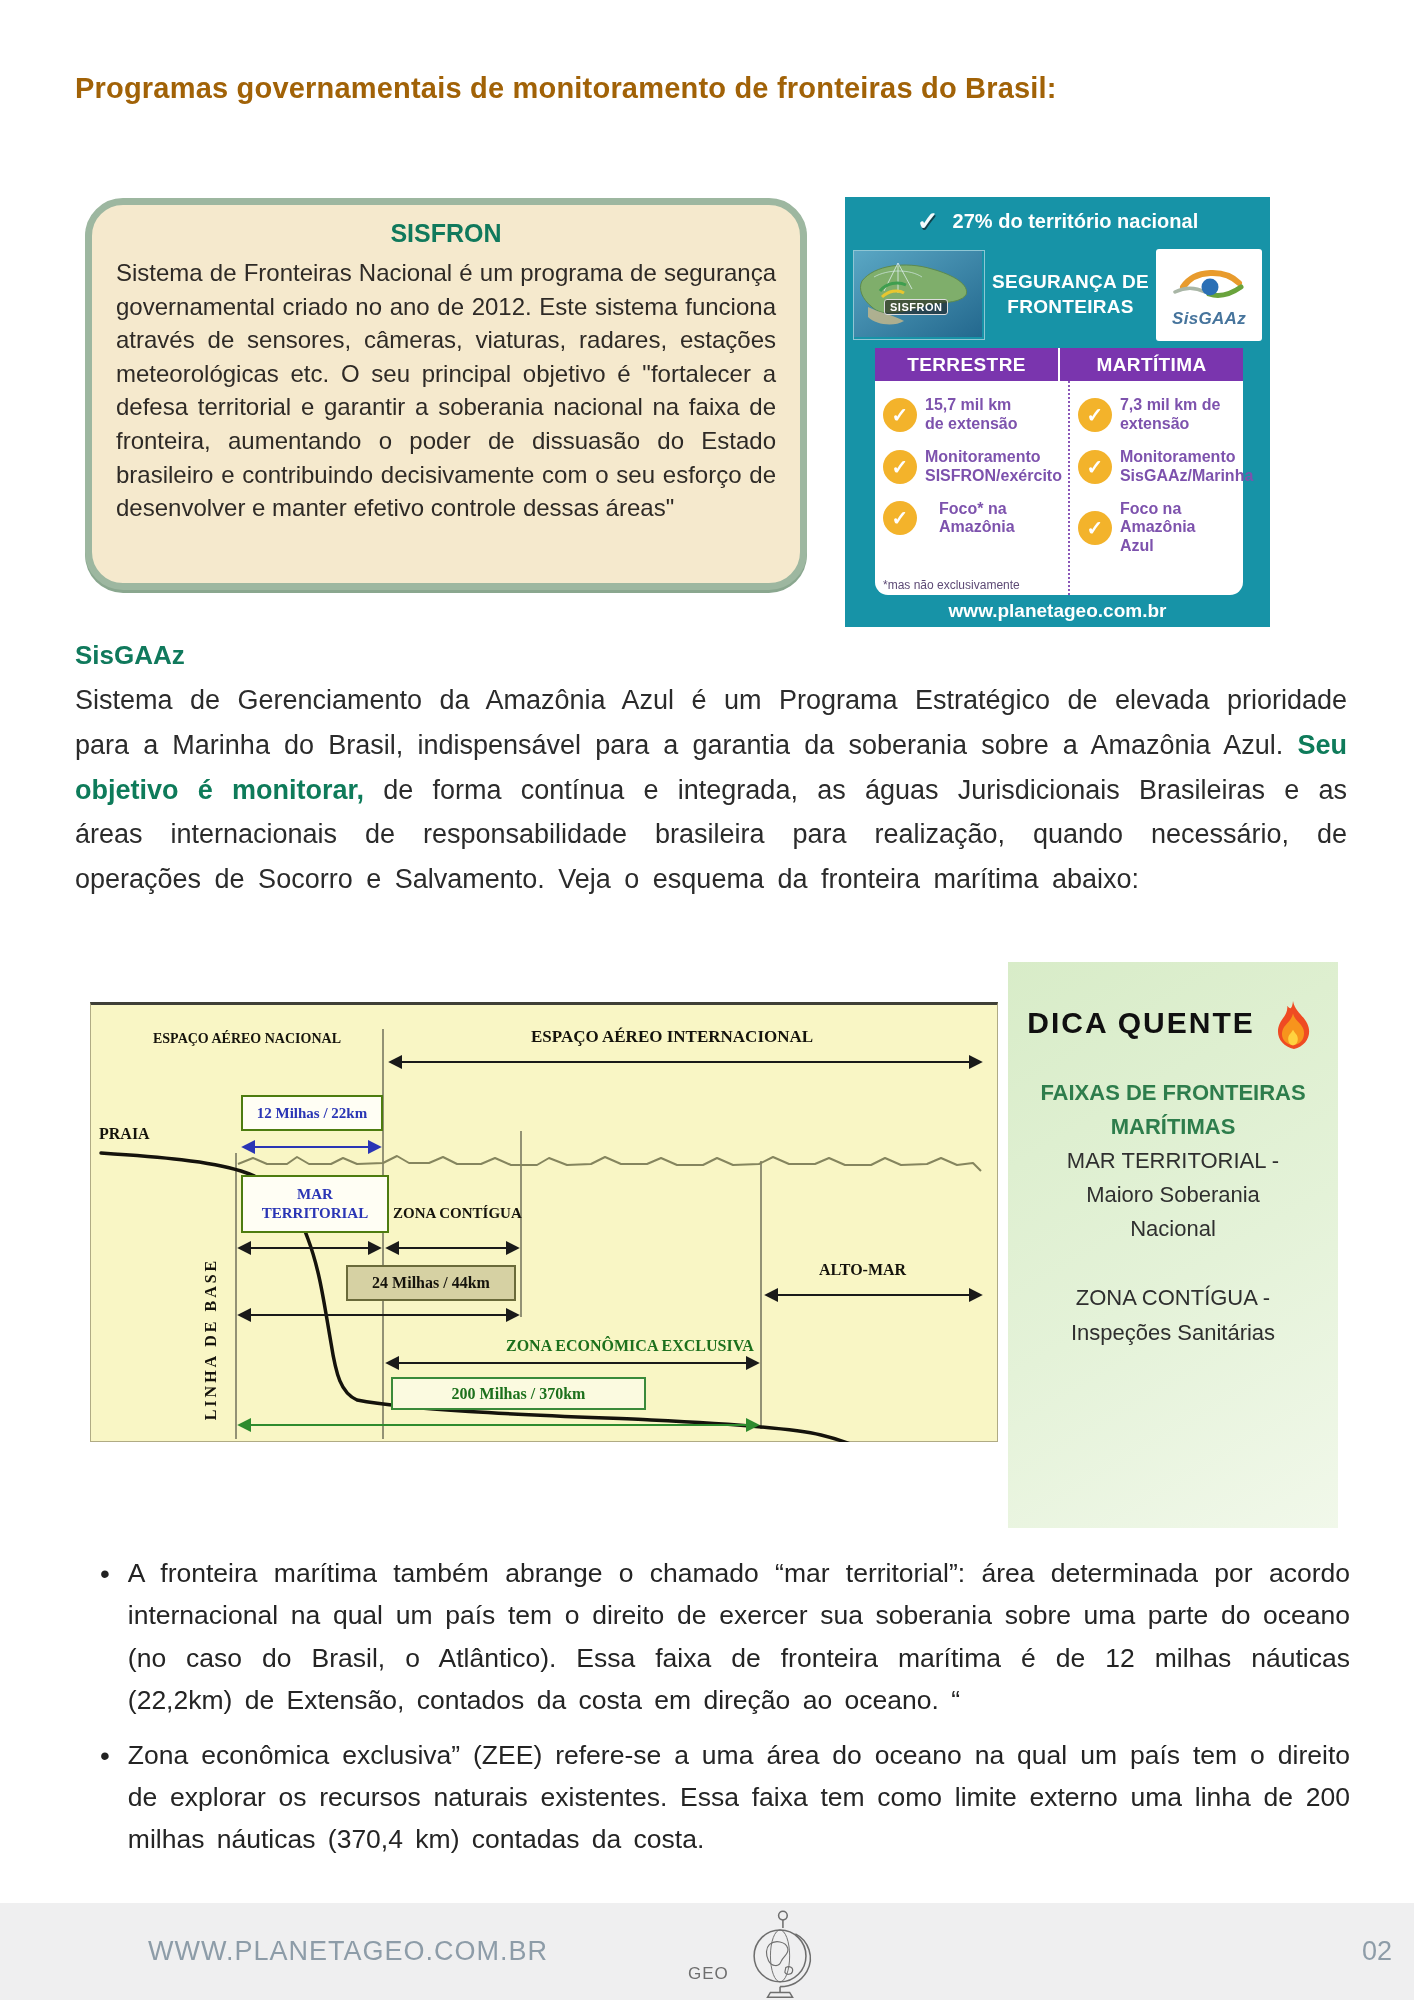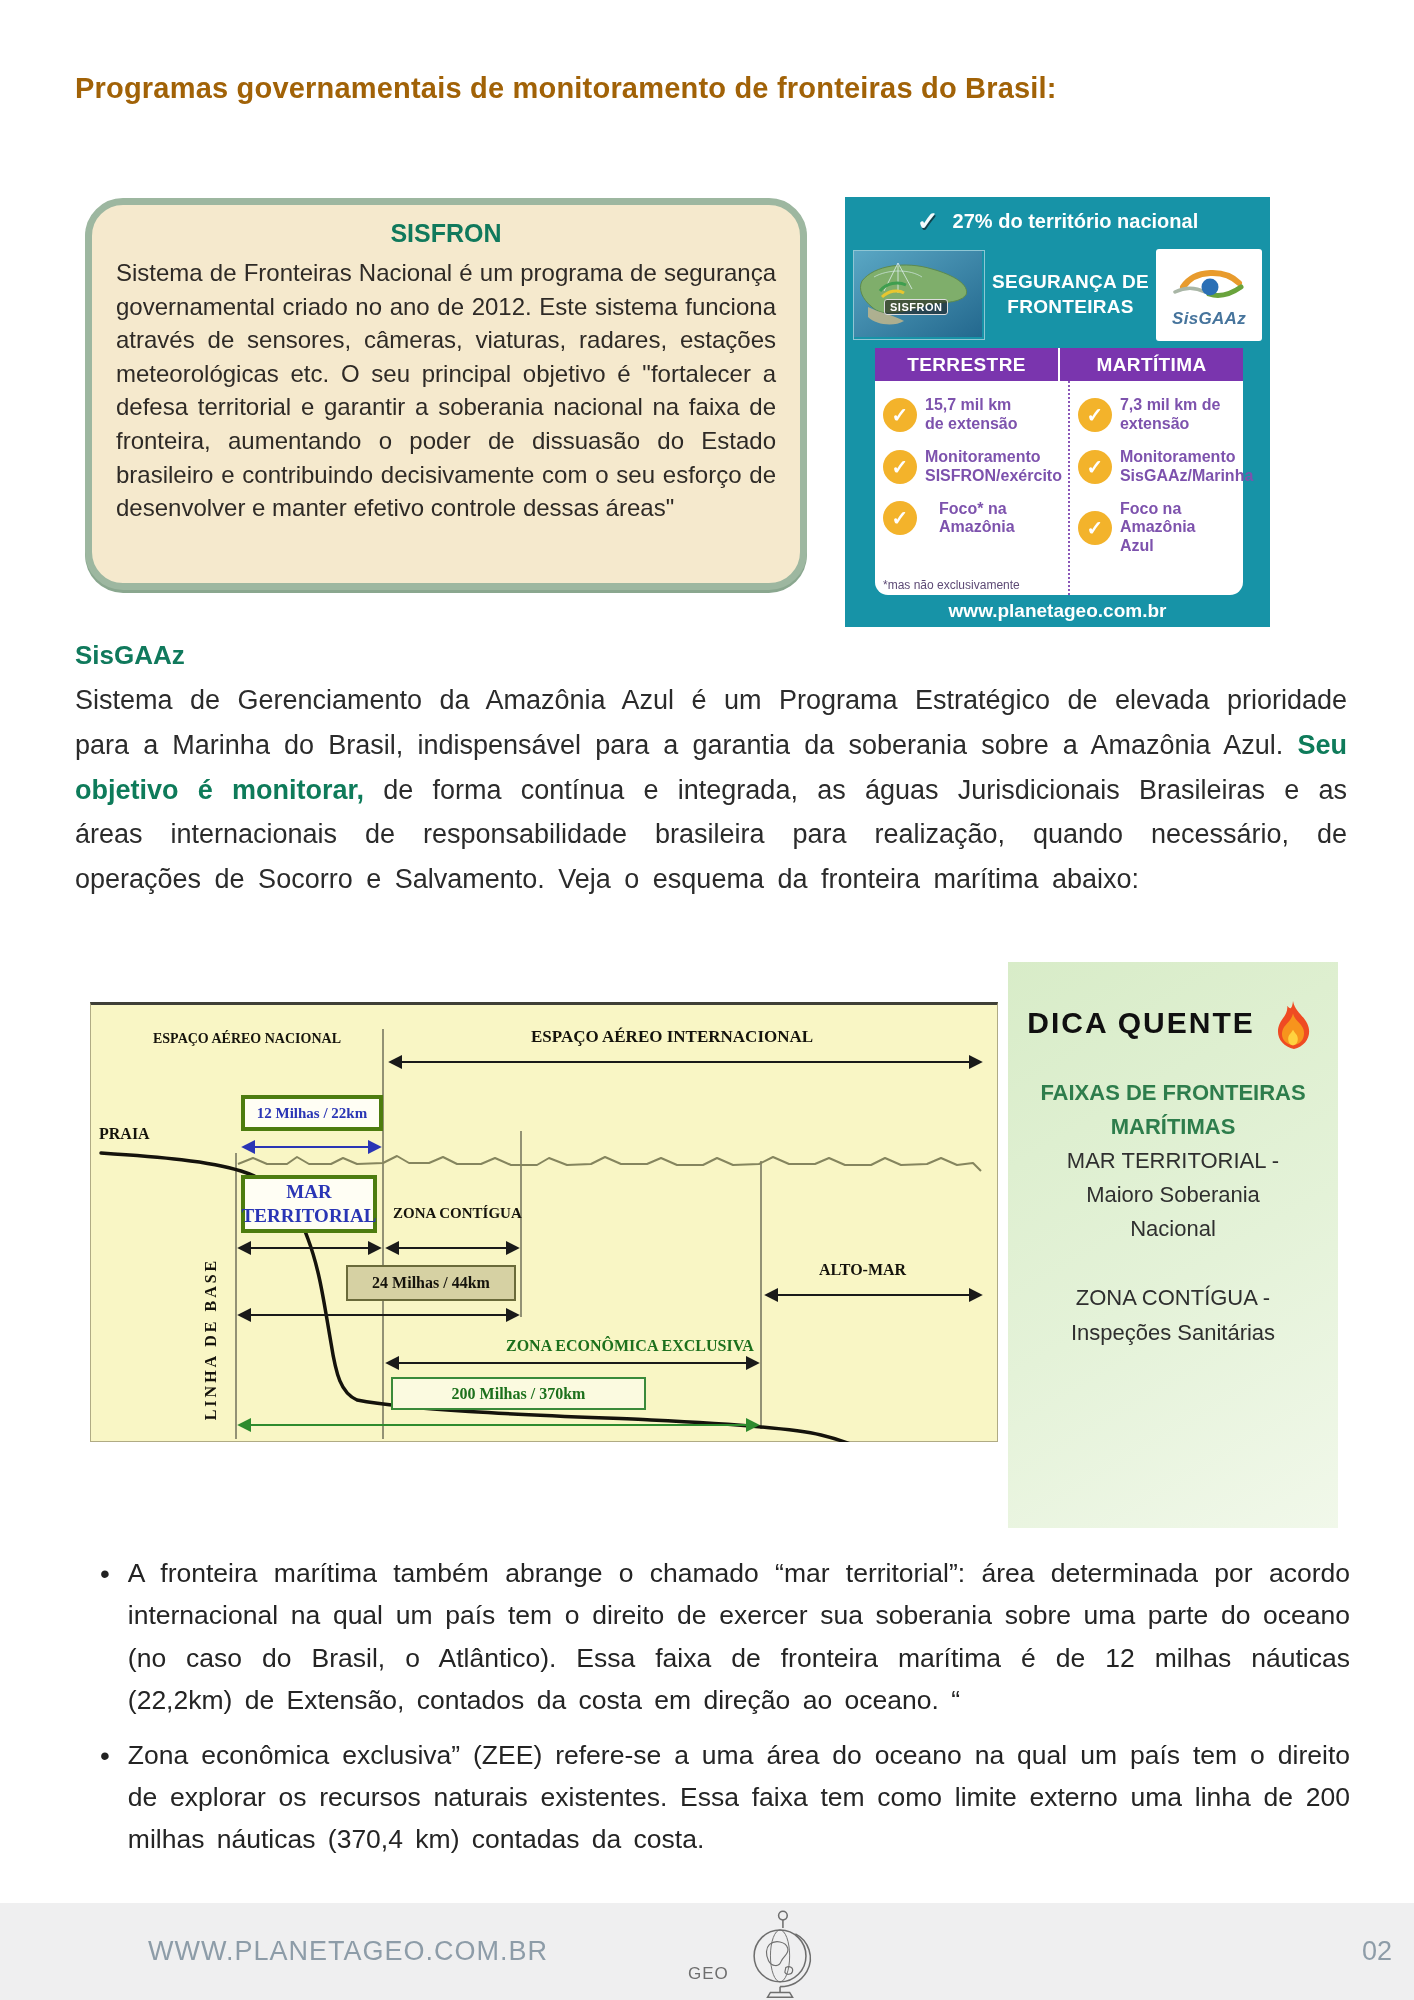--- a/index.html
+++ b/index.html
@@ -50,21 +50,21 @@
   .sisgaaz-para{left:75px;top:678px;width:1272px;font-size:27px;line-height:1.66;color:#2b2b2b;
     text-align:justify;word-spacing:6px;}
   .hl-green{color:#0e7b5a;font-weight:bold;}
   
   .diagram{left:90px;top:1002px;width:908px;height:440px;background:#f9f6c5;
     border:1px solid #b0ab84;border-top:3px solid #3f3f37;box-sizing:border-box;}
   .diagram svg{position:absolute;left:0;top:0;}
   .dlabel{position:absolute;font-family:"Liberation Serif", serif;font-weight:bold;color:#15130c;}
   .dbox{position:absolute;box-sizing:border-box;display:flex;align-items:center;justify-content:center;
     text-align:center;font-family:"Liberation Serif", serif;font-weight:bold;}
-  .box-blue{background:#fffef4;border:4px solid #4d7c0f;color:#2a35b5;}
+  .box-blue{background:#fffef4;border:2px solid #4d7c0f;color:#2a35b5;}
   .box-khaki{background:#d6d1a3;border:2px solid #6a6a3a;color:#15130c;}
   .box-green{background:#fbfae0;border:2px solid #3a8a3a;color:#1c701c;}
   .lbl-green{color:#1c701c;}
   .linha-base{left:30px;top:325px;width:180px;text-align:center;letter-spacing:3px;font-size:16px;
     transform:rotate(-90deg);transform-origin:center;}
   
   .dica{left:1008px;top:962px;width:330px;height:566px;
     background:linear-gradient(150deg,#d8ecc8 0%,#e4f2d8 55%,#f1f8ea 100%);}
   .dica-titlerow{display:flex;align-items:flex-start;justify-content:center;gap:12px;padding-top:32px;}
   .dica-title{font-size:30px;font-weight:800;letter-spacing:2px;color:#101010;margin-top:12px;}
@@ -215,21 +215,21 @@
       <line x1="676" y1="290" x2="889" y2="290" marker-start="url(#mB)" marker-end="url(#mB)"></line>
     </g>
     <line x1="153" y1="142" x2="288" y2="142" stroke="#2a35b5" stroke-width="2" marker-start="url(#mBl)" marker-end="url(#mBl)"></line>
     <line x1="149" y1="420" x2="666" y2="420" stroke="#2e8b2e" stroke-width="2" marker-start="url(#mG)" marker-end="url(#mG)"></line>
   </svg>
 
   <div class="dlabel" style="left:62px;top:26px;font-size:14px;">ESPAÇO AÉREO NACIONAL</div>
   <div class="dlabel" style="left:440px;top:22px;font-size:17px;">ESPAÇO AÉREO INTERNACIONAL</div>
   <div class="dlabel" style="left:8px;top:120px;font-size:16px;">PRAIA</div>
   <div class="dbox box-blue" style="left:150px;top:90px;width:142px;height:36px;font-size:15px;">12 Milhas / 22km</div>
-  <div class="dbox box-blue" style="left:150px;top:170px;width:136px;height:58px;font-size:19px;line-height:1.25;">MAR TERRITORIAL</div>
+  <div class="dbox box-blue" style="left:150px;top:170px;width:148px;height:58px;font-size:15px;line-height:1.25;">MAR TERRITORIAL</div>
   <div class="dlabel" style="left:302px;top:200px;font-size:15px;">ZONA CONTÍGUA</div>
   <div class="dbox box-khaki" style="left:255px;top:260px;width:170px;height:36px;font-size:16px;">24 Milhas / 44km</div>
   <div class="dlabel lbl-green" style="left:415px;top:332px;font-size:16px;">ZONA ECONÔMICA EXCLUSIVA</div>
   <div class="dbox box-green" style="left:300px;top:372px;width:255px;height:33px;font-size:16px;">200 Milhas / 370km</div>
   <div class="dlabel" style="left:728px;top:256px;font-size:16px;">ALTO-MAR</div>
   <div class="dlabel linha-base">LINHA DE BASE</div>
 </div>
 
 <div class="abs dica">
   <div class="dica-titlerow">

